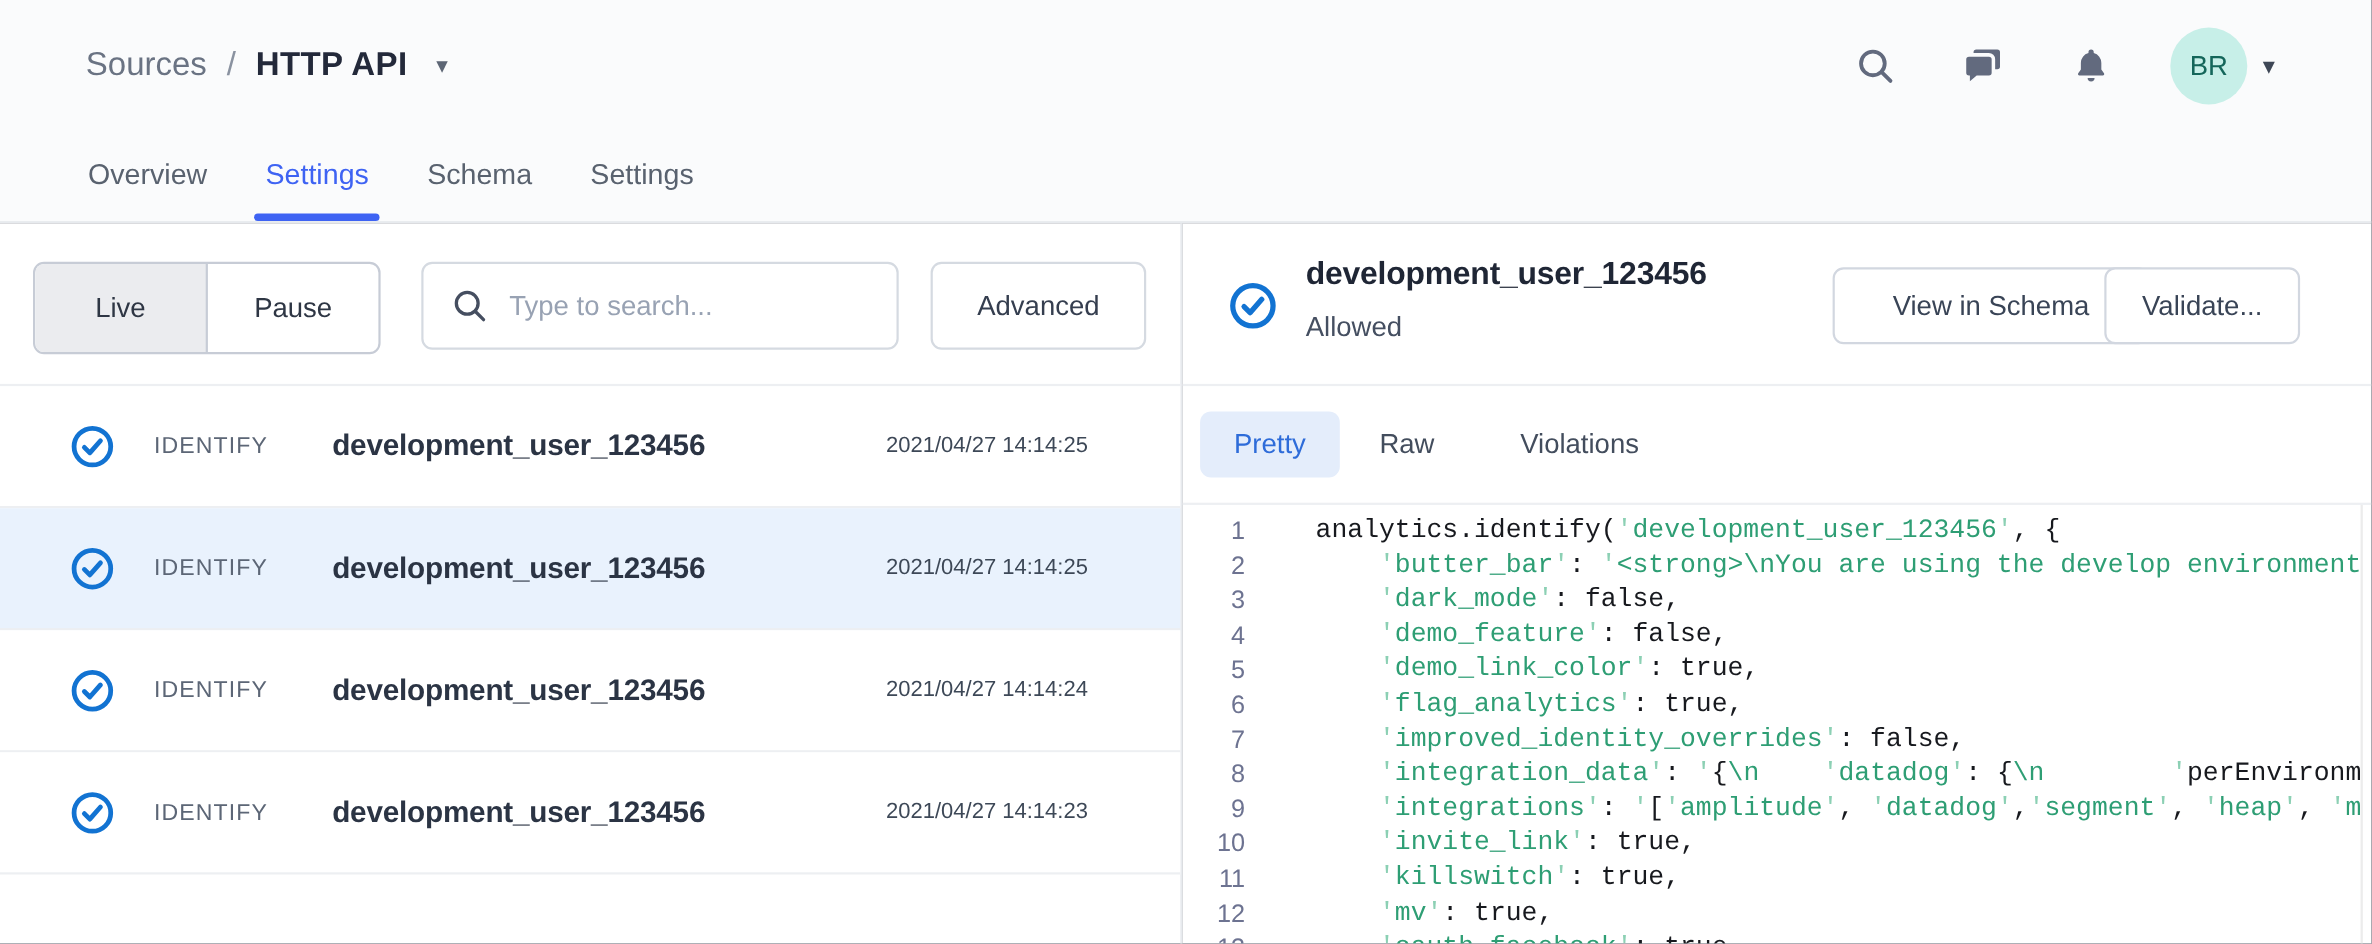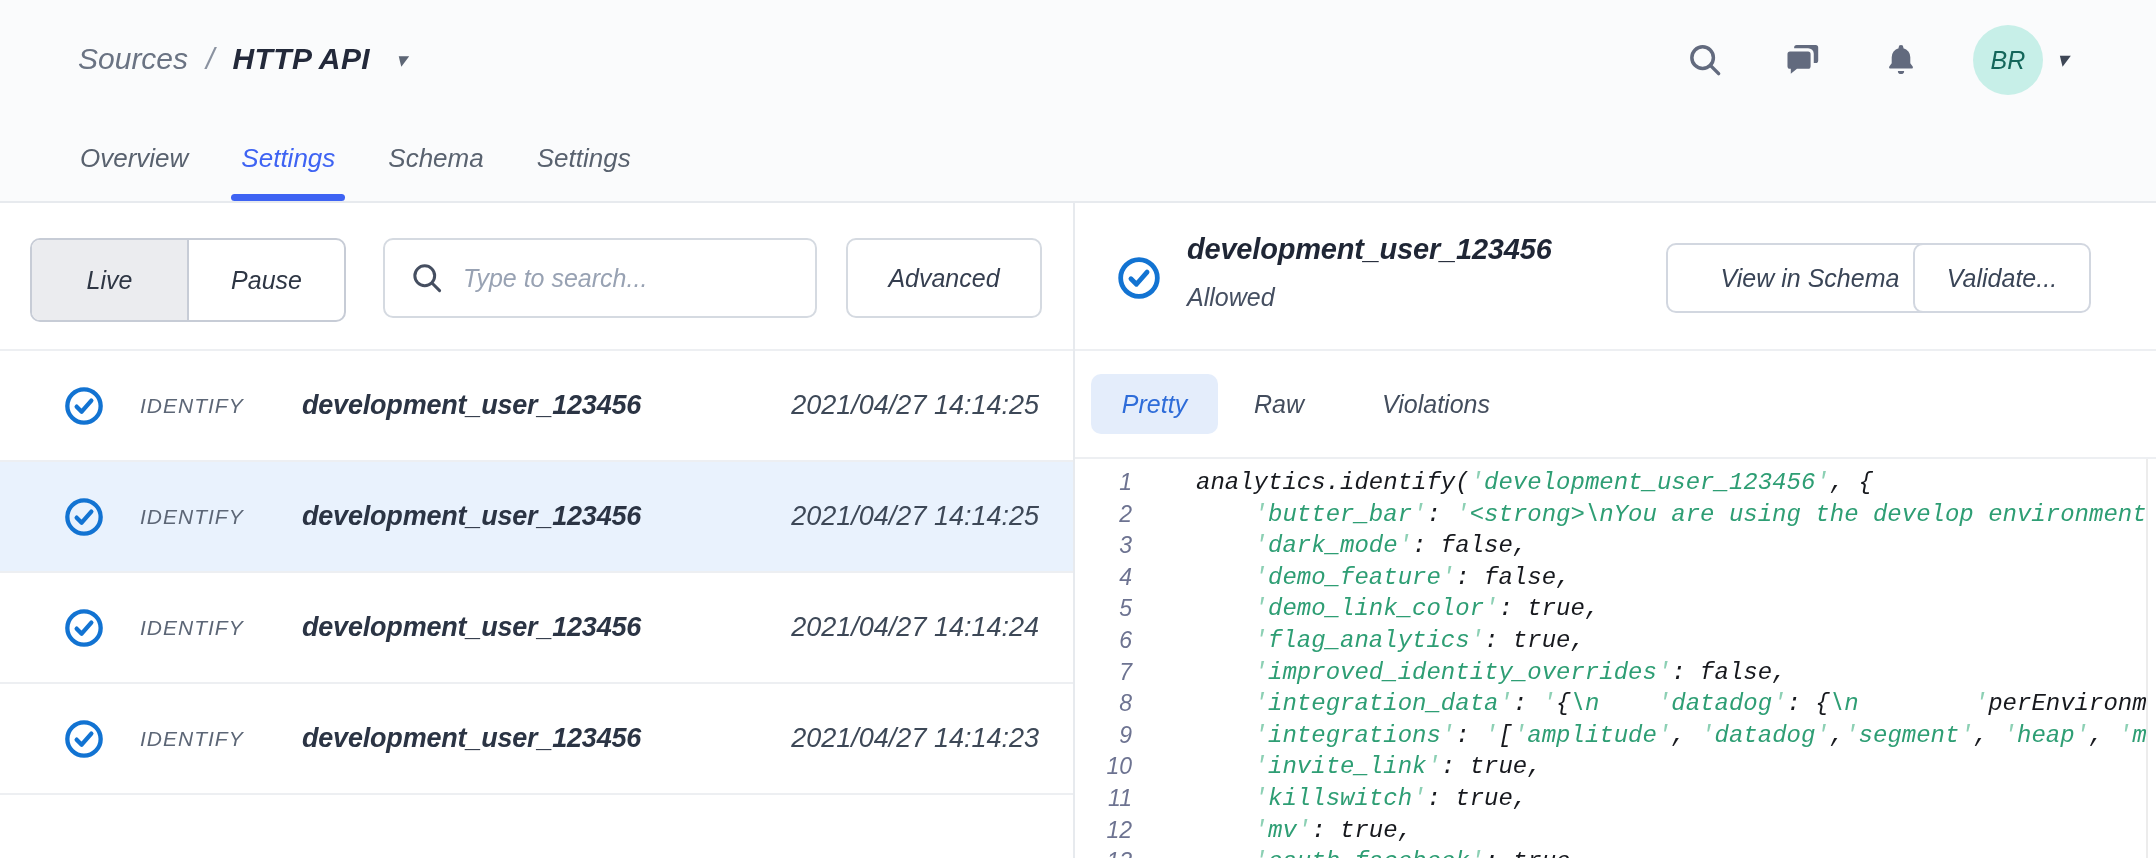--- a/index.html
+++ b/index.html
@@ -1,17 +1,17 @@
 <!DOCTYPE html>
 <html><head>
 <meta charset="utf-8">
 <style>
   html,body{margin:0;padding:0;background:#fff;}
   .app{position:relative;width:2156px;height:858px;overflow:hidden;background:#0f172a;
-       font-family:"Liberation Sans",sans-serif;color:#1f2736;font-style:italic;}
+       font-family:"Liberation Sans",sans-serif;color:#1f2736;}
 
   
   .topbar{position:relative;height:203px;background:#fafbfc;border-bottom:2px solid #e7eaee;box-sizing:border-box;}
   .breadcrumb{position:absolute;left:78px;top:42px;display:flex;align-items:center;font-size:30px;}
   .crumb-section{color:#6a7383;}
   .crumb-sep{color:#8a92a0;margin:0 18px;}
   .crumb-current{color:#23293a;font-weight:700;letter-spacing:.4px;}
   .crumb-caret{margin-left:26px;color:#5d6675;font-size:21px;line-height:1;}
 
   .topbar-actions{position:absolute;right:88px;top:24px;height:72px;display:flex;align-items:center;}
@@ -44,21 +44,21 @@
                 border-radius:10px;background:#fff;display:flex;align-items:center;justify-content:center;
                 font-size:25px;color:#353e4f;box-sizing:border-box;}
 
   
   .event-row{display:flex;align-items:center;height:111px;border-bottom:2px solid #edeff2;
              padding-left:64px;box-sizing:border-box;background:#fff;}
   .event-row.selected{background:#e9f2fd;}
   .evt-icon{width:40px;height:40px;margin-right:36px;display:flex;flex:none;}
   .evt-type{width:162px;font-size:21px;color:#5c6676;letter-spacing:1px;flex:none;}
   .evt-name{font-size:27px;font-weight:700;color:#2b3444;letter-spacing:-0.2px;}
-  .evt-time{margin-left:auto;margin-right:34px;font-size:27px;color:#3d4857;}
+  .evt-time{margin-left:auto;margin-right:84px;font-size:20px;color:#3d4857;}
 
   
   .detail-header{position:relative;height:148px;border-bottom:2px solid #edeff2;box-sizing:border-box;}
   .dh-icon{position:absolute;left:42px;top:53px;display:flex;}
   .dh-title{position:absolute;left:112px;top:30px;font-size:29px;font-weight:700;color:#1f2635;letter-spacing:-0.2px;}
   .dh-status{position:absolute;left:112px;top:80px;font-size:25px;color:#454f61;}
   .dh-btn{position:absolute;top:40px;height:70px;border:2px solid #d2d7e0;border-radius:10px;background:#fff;
           display:flex;align-items:center;justify-content:center;font-size:25px;color:#394456;box-sizing:border-box;}
   .btn-schema{left:591px;width:288px;}
   .btn-validate{left:838px;width:178px;}

